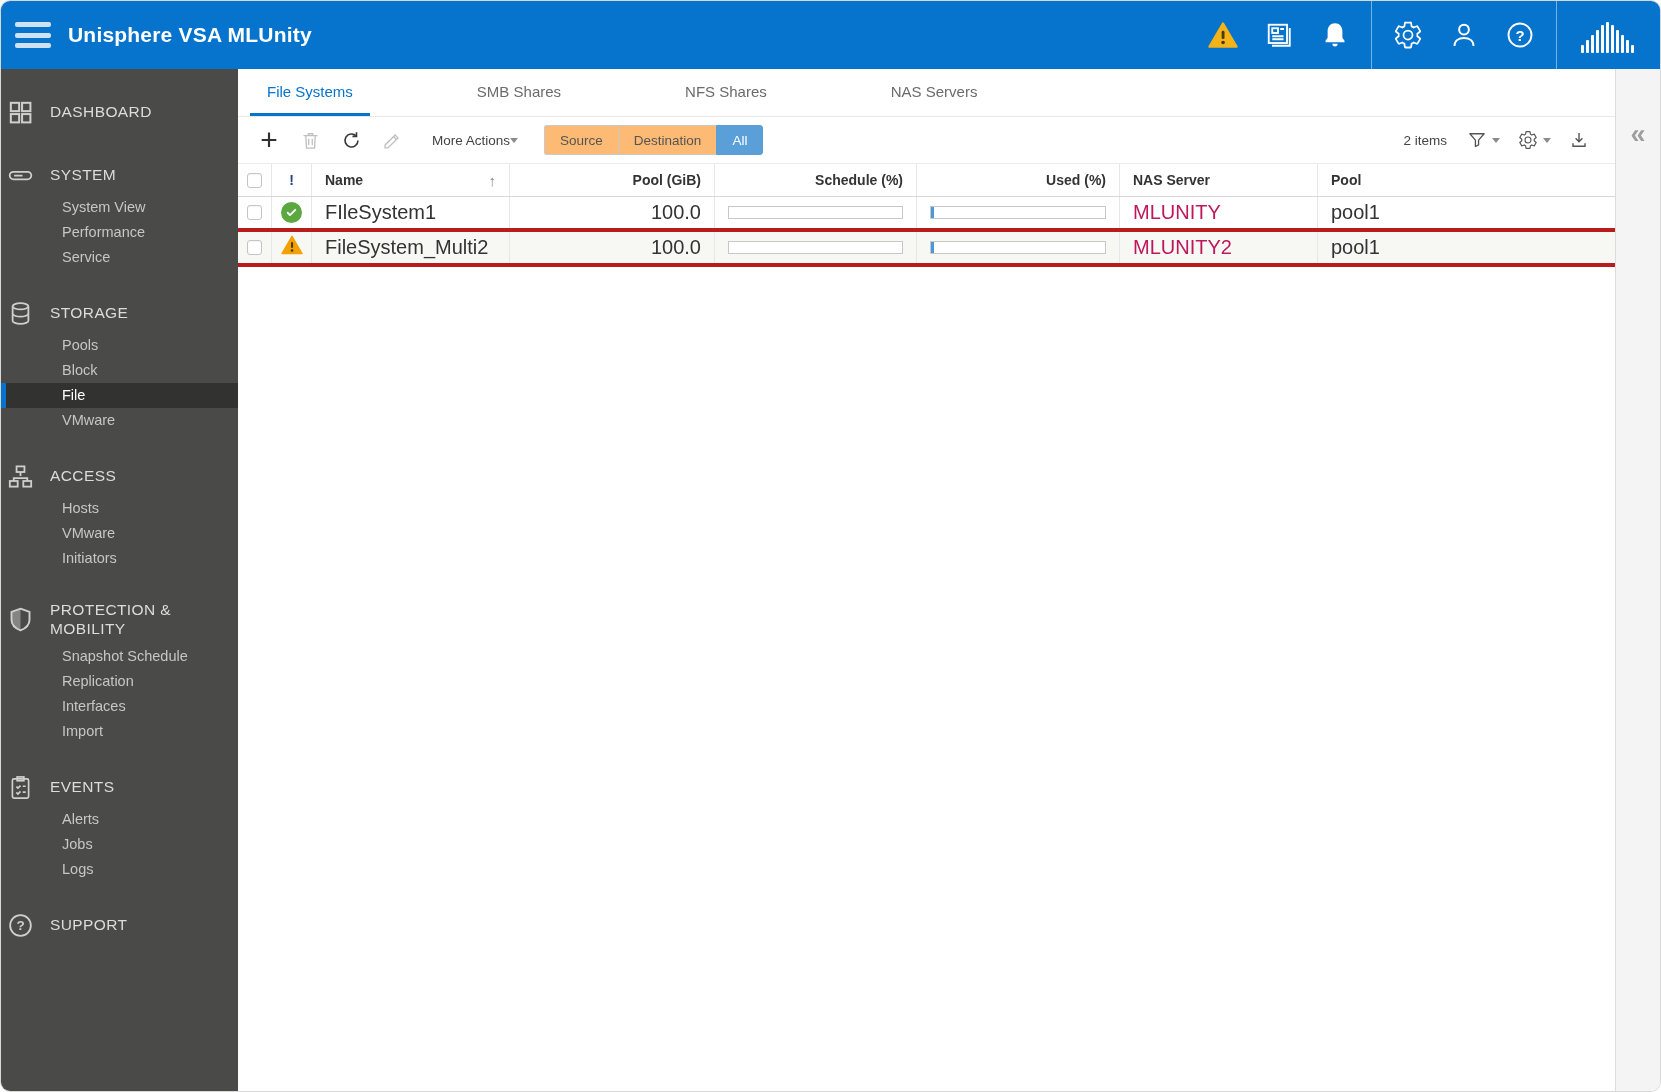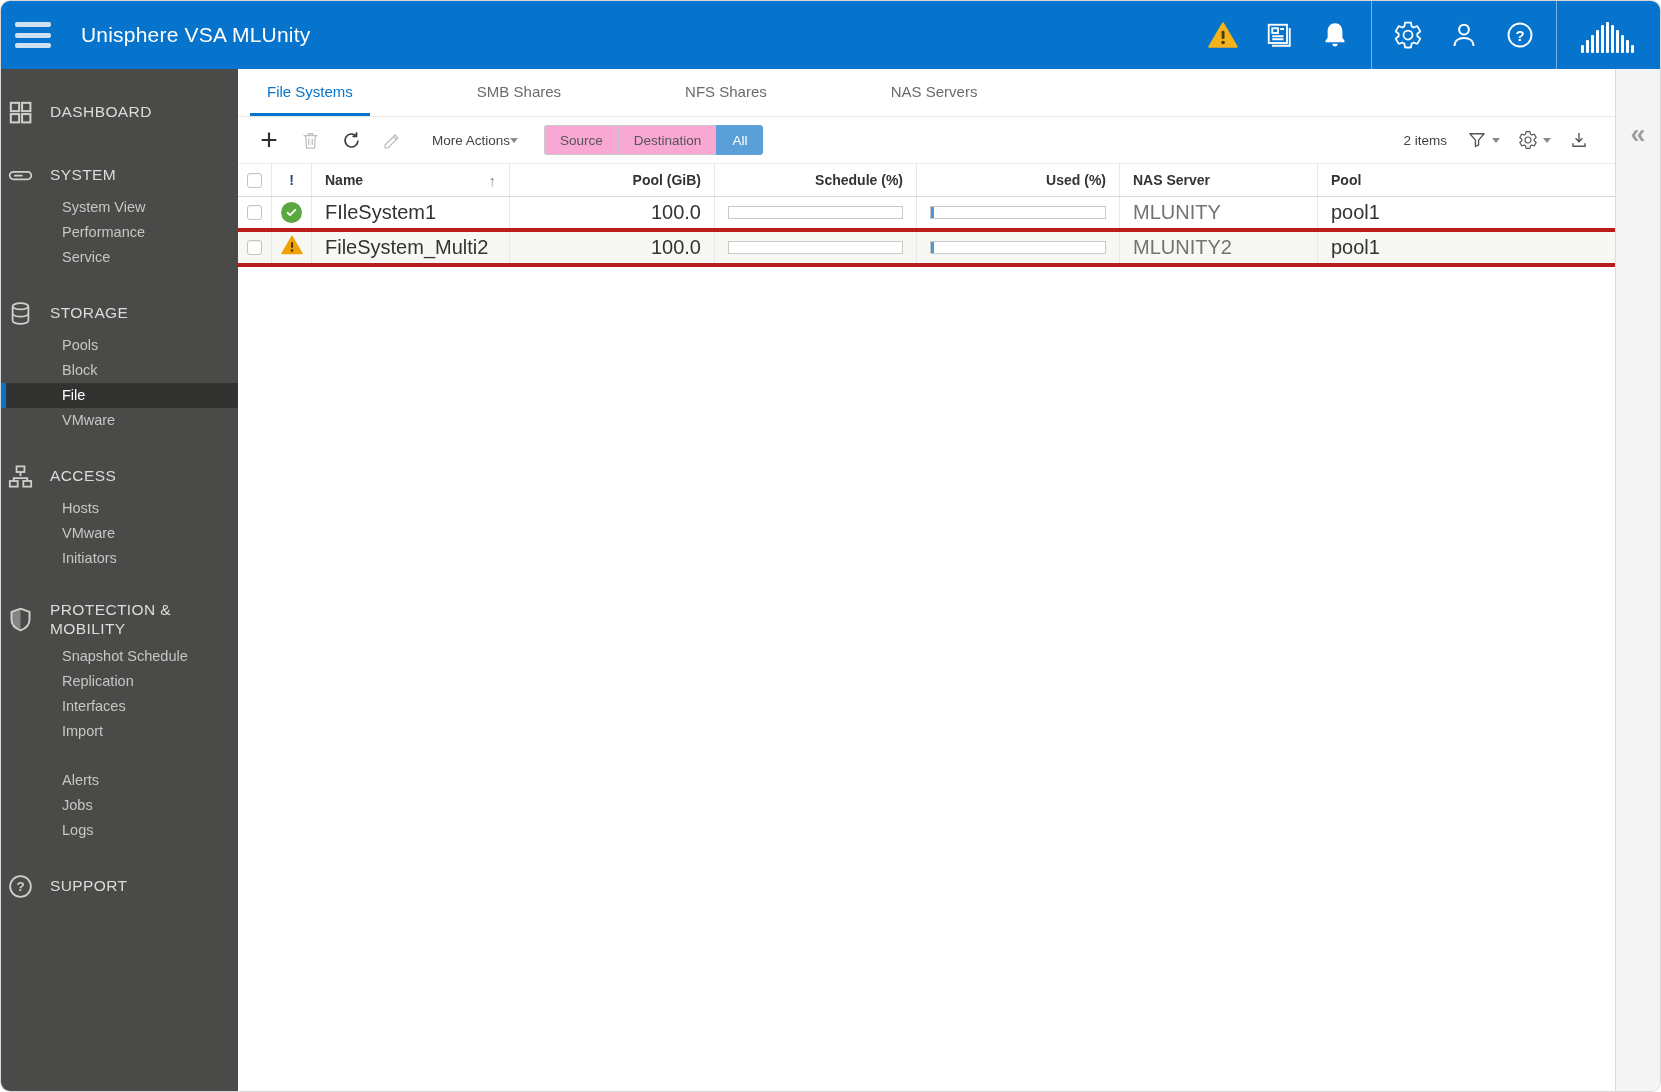--- a/index.html
+++ b/index.html
@@ -11,21 +11,21 @@
     display: flex; flex-direction: column; background: #fff;
   }
 
   
   .topbar {
     height: 68px; flex: 0 0 68px; background: #0673CC;
     display: flex; align-items: center; padding-left: 14px; color: #fff;
   }
   .hamburger { width: 36px; height: 26px; display: flex; flex-direction: column; justify-content: space-between; cursor: pointer; }
   .hamburger span { display: block; height: 5px; border-radius: 2px; background: #cfe2f4; }
-  .app-title { font-size: 21px; font-weight: normal; margin-left: 30px; letter-spacing: 0.2px; white-space: nowrap; }
+  .app-title { font-size: 21px; font-weight: bold; margin-left: 17px; letter-spacing: 0.2px; white-space: nowrap; }
 
   .topbar-right { margin-left: auto; display: flex; align-items: center; height: 100%; }
   .tb-icon { width: 34px; height: 34px; display: flex; align-items: center; justify-content: center; margin: 0 11px; cursor: pointer; color: #fff; }
   .tb-icon svg { width: 30px; height: 30px; }
   .tb-sep { width: 1px; height: 68px; background: rgba(255,255,255,0.45); margin: 0 8px; }
   .brand-logo { display: flex; align-items: flex-end; gap: 2px; height: 36px; margin: 0 26px 0 16px; }
   .brand-logo i { display: block; width: 3px; background: #fff; border-radius: 1px; }
 
   
   .body-row { flex: 1; display: flex; min-height: 0; }
@@ -53,21 +53,21 @@
 
   .toolbar { height: 46px; flex: 0 0 46px; display: flex; align-items: center; padding: 0 16px; }
   .t-btn { width: 30px; height: 30px; display: flex; align-items: center; justify-content: center; margin-right: 11px; cursor: pointer; color: #3a3a3a; }
   .t-btn svg { width: 21px; height: 21px; }
   .t-btn.disabled { color: #bfbfbf; cursor: default; }
   .plus-glyph { font-size: 30px; font-weight: 400; color: #2f2f2f; line-height: 28px; }
   .more-actions { display: flex; align-items: center; margin: 0 14px 0 14px; font-size: 13.5px; color: #444; cursor: pointer; }
   .chev-down { width: 0; height: 0; border-left: 4.5px solid transparent; border-right: 4.5px solid transparent; border-top: 5px solid #8b8b8b; }
 
   .segmented { display: flex; margin-left: 12px; }
-  .seg { height: 30px; padding: 0 15px; display: flex; align-items: center; font-size: 13.5px; color: #555; background: #f9a8d4; border: 1px solid #c9c9c9; border-right-width: 0; cursor: pointer; }
+  .seg { height: 30px; padding: 0 15px; display: flex; align-items: center; font-size: 13.5px; color: #555; background: #fdba74; border: 1px solid #c9c9c9; border-right-width: 0; cursor: pointer; }
   .seg:first-child { border-radius: 3px 0 0 3px; }
   .seg:last-child { border-radius: 0 3px 3px 0; border-right-width: 1px; }
   .seg.active { background: #5B9FD9; border-color: #5B9FD9; color: #fff; }
 
   .toolbar-right { margin-left: auto; display: flex; align-items: center; gap: 8px; }
   .items-count { font-size: 13.5px; color: #444; margin-right: 12px; }
   .tr-icon { display: flex; align-items: center; gap: 5px; color: #555; cursor: pointer; margin-right: 10px; }
   .tr-icon svg { width: 20px; height: 20px; }
 
   
@@ -87,21 +87,21 @@
 
   .checkbox { width: 15px; height: 15px; border: 1px solid #c4c4c4; border-radius: 3px; background: #fff; cursor: pointer; box-shadow: inset 0 1px 1px rgba(0,0,0,0.04); }
 
   .status-ok { width: 21px; height: 21px; border-radius: 50%; background: #5CA840; display: flex; align-items: center; justify-content: center; }
   .status-ok svg { width: 13px; height: 13px; }
   .status-warn svg { width: 22px; height: 20px; }
 
   .pbar { width: 100%; height: 13px; border: 1px solid #c8c8c8; background: #fff; }
   .pbar .fill { height: 100%; background: #4A97DB; }
 
-  .nas-link { color: #737373; cursor: pointer; text-decoration: none; }
+  .nas-link { color: #be185d; cursor: pointer; text-decoration: none; }
 
   
   .right-strip { width: 45px; flex: 0 0 45px; background: #F4F4F4; border-left: 1px solid #dcdcdc; display: flex; justify-content: center; }
   .collapse-btn { margin-top: 52px; font-size: 27px; font-weight: bold; color: #9E9E9E; cursor: pointer; line-height: 1; }
 </style>
 </head>
 <body>
 
 <div class="window">
 
@@ -243,20 +243,30 @@
                 <path fill="currentColor" d="M12 2.4 4 5.3v6.9c0 4.7 3.4 7.7 8 9.4z" opacity="0.45"></path>
               </svg></span>
             <span class="nlabel">PROTECTION &amp; MOBILITY</span>
           </div>
           <div class="nav-item">Snapshot Schedule</div>
           <div class="nav-item">Replication</div>
           <div class="nav-item">Interfaces</div>
           <div class="nav-item">Import</div>
         </div>
         <div class="nav-section">
+          <div class="nav-head">
+            <span class="nicon"><svg viewBox="0 0 24 24">
+                <g fill="none" stroke="currentColor" stroke-width="1.5">
+                  <rect x="4.8" y="4.4" width="14.4" height="17" rx="1.4"></rect>
+                  <rect x="9" y="2.6" width="6" height="3.4"></rect>
+                  <path d="M8.3 11.2l1.4 1.4 2.3-2.3M14 10.9h2.6M8.3 16.4l1.4 1.4 2.3-2.3M14 16.1h2.6"></path>
+                </g>
+              </svg></span>
+            <span class="nlabel">EVENTS</span>
+          </div>
           <div class="nav-item">Alerts</div>
           <div class="nav-item">Jobs</div>
           <div class="nav-item">Logs</div>
         </div>
         <div class="nav-section">
           <div class="nav-head">
             <span class="nicon"><svg viewBox="0 0 24 24">
                 <circle cx="12" cy="12" r="9.2" fill="none" stroke="currentColor" stroke-width="1.6"></circle>
                 <text x="12" y="16.4" text-anchor="middle" font-size="12" font-weight="bold" fill="currentColor" font-family="Liberation Sans, sans-serif">?</text>
               </svg></span>

